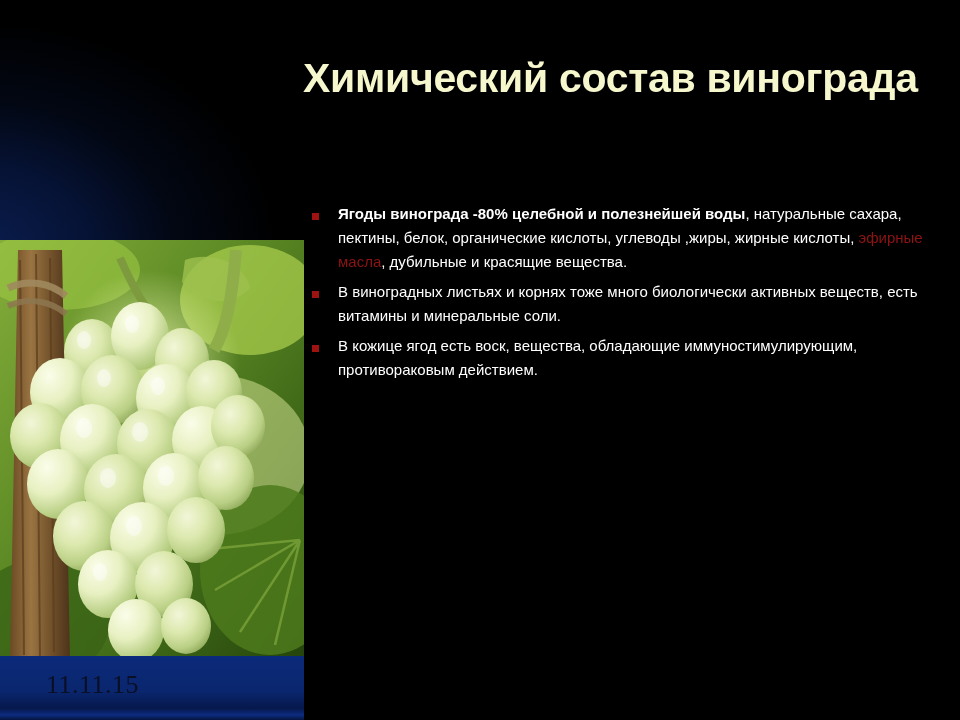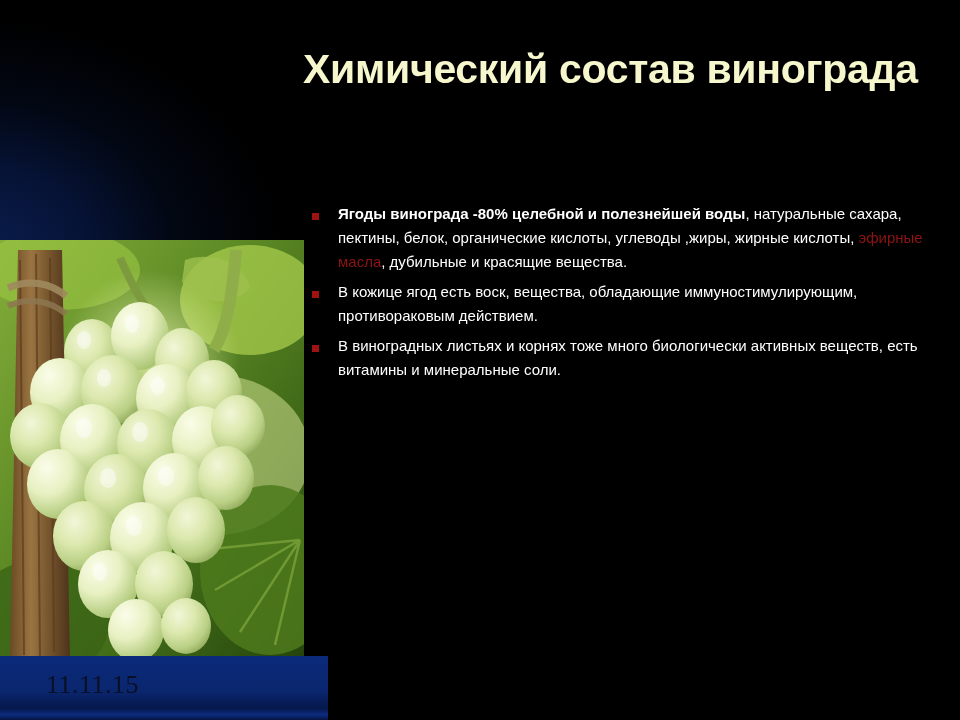--- a/index.html
+++ b/index.html
@@ -29,21 +29,21 @@
     height: 270px;
     background: radial-gradient(ellipse 300px 230px at -20px 250px,
                 #0a1d4e 0%, #061336 35%, #020713 65%, #000000 100%);
     pointer-events: none;
   }
 
   
   #title {
     position: absolute;
     left: 303px;
-    top: 45px;
+    top: 54px;
     width: 620px;
     color: #f7f7cd;
     font-size: 41px;
     line-height: 48px;
     font-weight: bold;
     letter-spacing: -0.3px;
     white-space: pre-line;
   }
 
   
@@ -56,21 +56,21 @@
     overflow: hidden;
     background: #2d4a16;
   }
   #photo svg { display: block; }
 
   
   #date-band {
     position: absolute;
     left: 0px;
     top: 656px;
-    width: 328px;
+    width: 304px;
     height: 64px;
     background: linear-gradient(180deg, #0b2a7a 0%, #0a266e 55%, #06184c 82%, #0d2c80 92%, #05143f 100%);
   }
   #date-text {
     position: absolute;
     left: 46px;
     top: 14px;
     font-family: "Liberation Serif", serif;
     font-size: 26px;
     color: #0a0f26;
@@ -221,23 +221,23 @@
   <ul id="body-list">
 
     <li class="bullet-row">
       <span class="bullet-marker"></span>
       <span class="bullet-text"><b> Ягоды винограда -80% целебной и полезнейшей воды</b><span>, натуральные сахара, пектины, белок, органические кислоты, углеводы ,жиры, жирные кислоты, </span><span class="accent-red">эфирные масла</span><span>, дубильные и красящие вещества.</span></span>
     </li>
 
 
     <li class="bullet-row">
       <span class="bullet-marker"></span>
+      <span class="bullet-text"> В виноградных листьях и корнях тоже много биологически активных веществ, есть витамины и минеральные соли.</span>
+    </li>
+
+    <li class="bullet-row">
+      <span class="bullet-marker"></span>
       <span class="bullet-text">В кожице ягод есть воск, вещества, обладающие иммуностимулирующим, противораковым  действием.</span>
     </li>
 
-    <li class="bullet-row">
-      <span class="bullet-marker"></span>
-      <span class="bullet-text"> В виноградных листьях и корнях тоже много биологически активных веществ, есть витамины и минеральные соли.</span>
-    </li>
-
   </ul>
 
 </div>
 
 </body></html>

